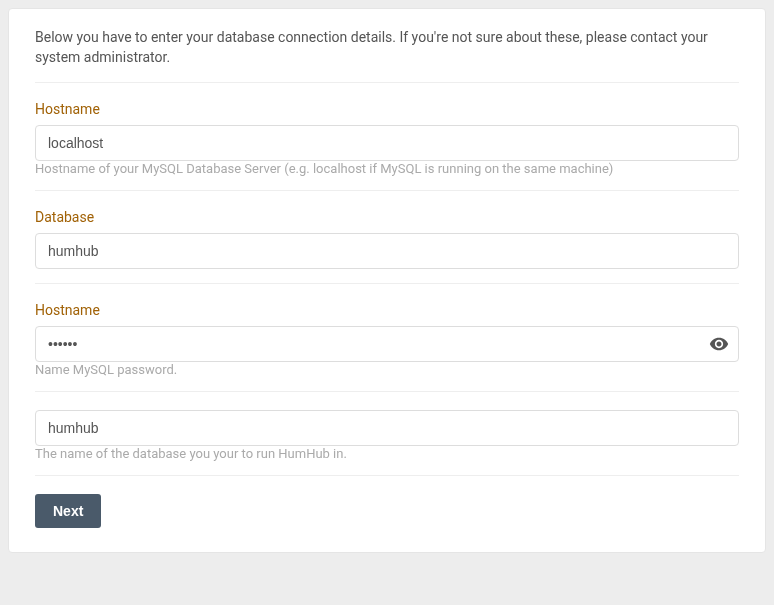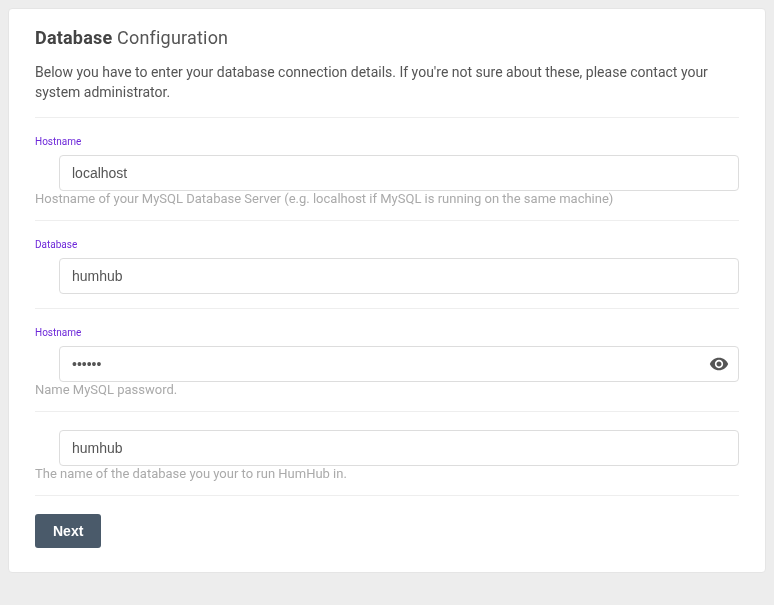--- a/index.html
+++ b/index.html
@@ -38,27 +38,26 @@
       line-height: 1.45;
       margin-bottom: 14px;
     }
     .form-group {
       border-top: 1px solid #eee;
       padding-top: 18px;
       padding-bottom: 14px;
     }
     .form-label {
       display: block;
-      font-size: 10px;
-      color: #6d28d9;
+      font-size: 14px;
+      color: #a16207;
       margin-bottom: 8px;
     }
     .input-wrap {
       position: relative;
-      margin-left: 24px;
     }
     .form-input {
       width: 100%;
       height: 36px;
       padding: 6px 12px;
       font-size: 14px;
       color: #555;
       background: #fff;
       border: 1px solid #ddd;
       border-radius: 4px;
@@ -95,23 +94,20 @@
       font-size: 14px;
       font-weight: 600;
       cursor: pointer;
     }
   </style>
 </head>
 <body>
 
 <div class="panel">
 
-  <h1 class="panel-title">
-    <span class="strong">Database</span><span> Configuration</span>
-  </h1>
 
   <p class="intro">Below you have to enter your database connection details. If you're not sure about these, please contact your system administrator.</p>
 
   <div class="form-group">
     <label class="form-label">Hostname</label>
     <div class="input-wrap">
       <input type="text" class="form-input" value="localhost" style="">
     </div>
     <div class="hint">Hostname of your MySQL Database Server (e.g. localhost if MySQL is running on the same machine)</div>
   </div>

